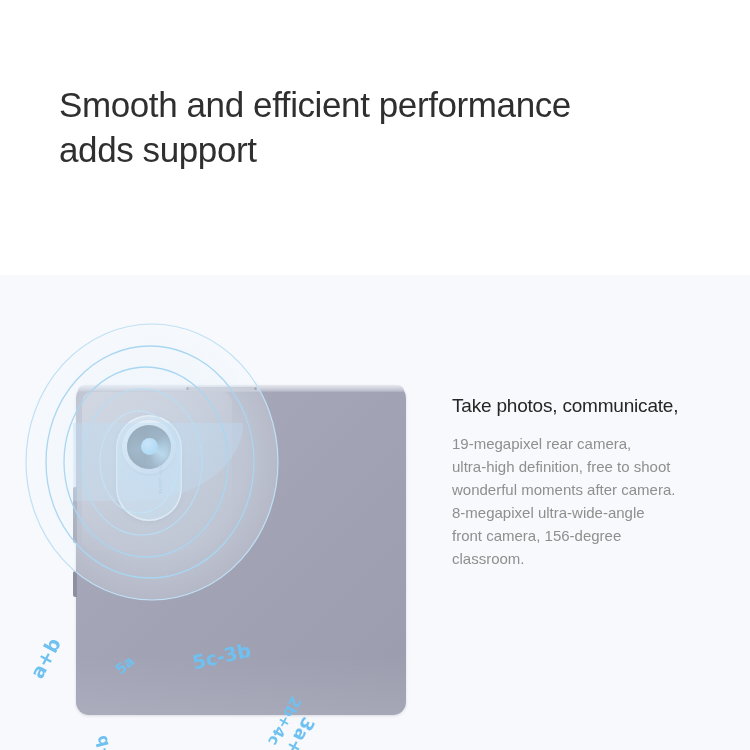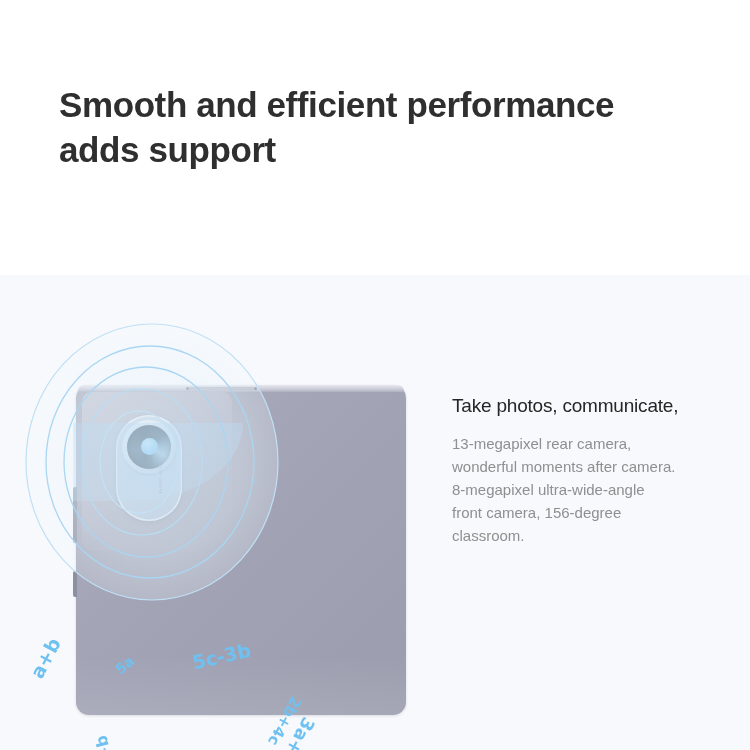--- a/index.html
+++ b/index.html
@@ -22,21 +22,21 @@
     width: 750px;
     height: 275px;
     background: #ffffff;
   }
   .hero-title {
     position: absolute;
     left: 59px;
     top: 60px;
     width: 660px;
     font-size: 35px;
-    font-weight: bold;
+    font-weight: normal;
     line-height: 1.26;
     letter-spacing: -0.4px;
     color: #2f2f2f;
   }
   .hero-title .line {
     display: block;
   }
 
   
   .panel {
@@ -307,21 +307,22 @@
     <div class="formula f-3a4b">3a+4b</div>
     <div class="formula f-3apb">3a+b</div>
 
   </div>
 
   <div class="copy">
     <h2 class="copy-title">
       <span class="line">Take photos, communicate,</span>
     </h2>
     <p class="copy-body">
-      <span class="line">13-megapixel rear camera,</span>
+      <span class="line">19-megapixel rear camera,</span>
+      <span class="line">ultra-high definition, free to shoot</span>
       <span class="line">wonderful moments after camera.</span>
       <span class="line">8-megapixel ultra-wide-angle</span>
       <span class="line">front camera, 156-degree</span>
       <span class="line">classroom.</span>
     </p>
   </div>
 
 </div>
 
 </body></html>

